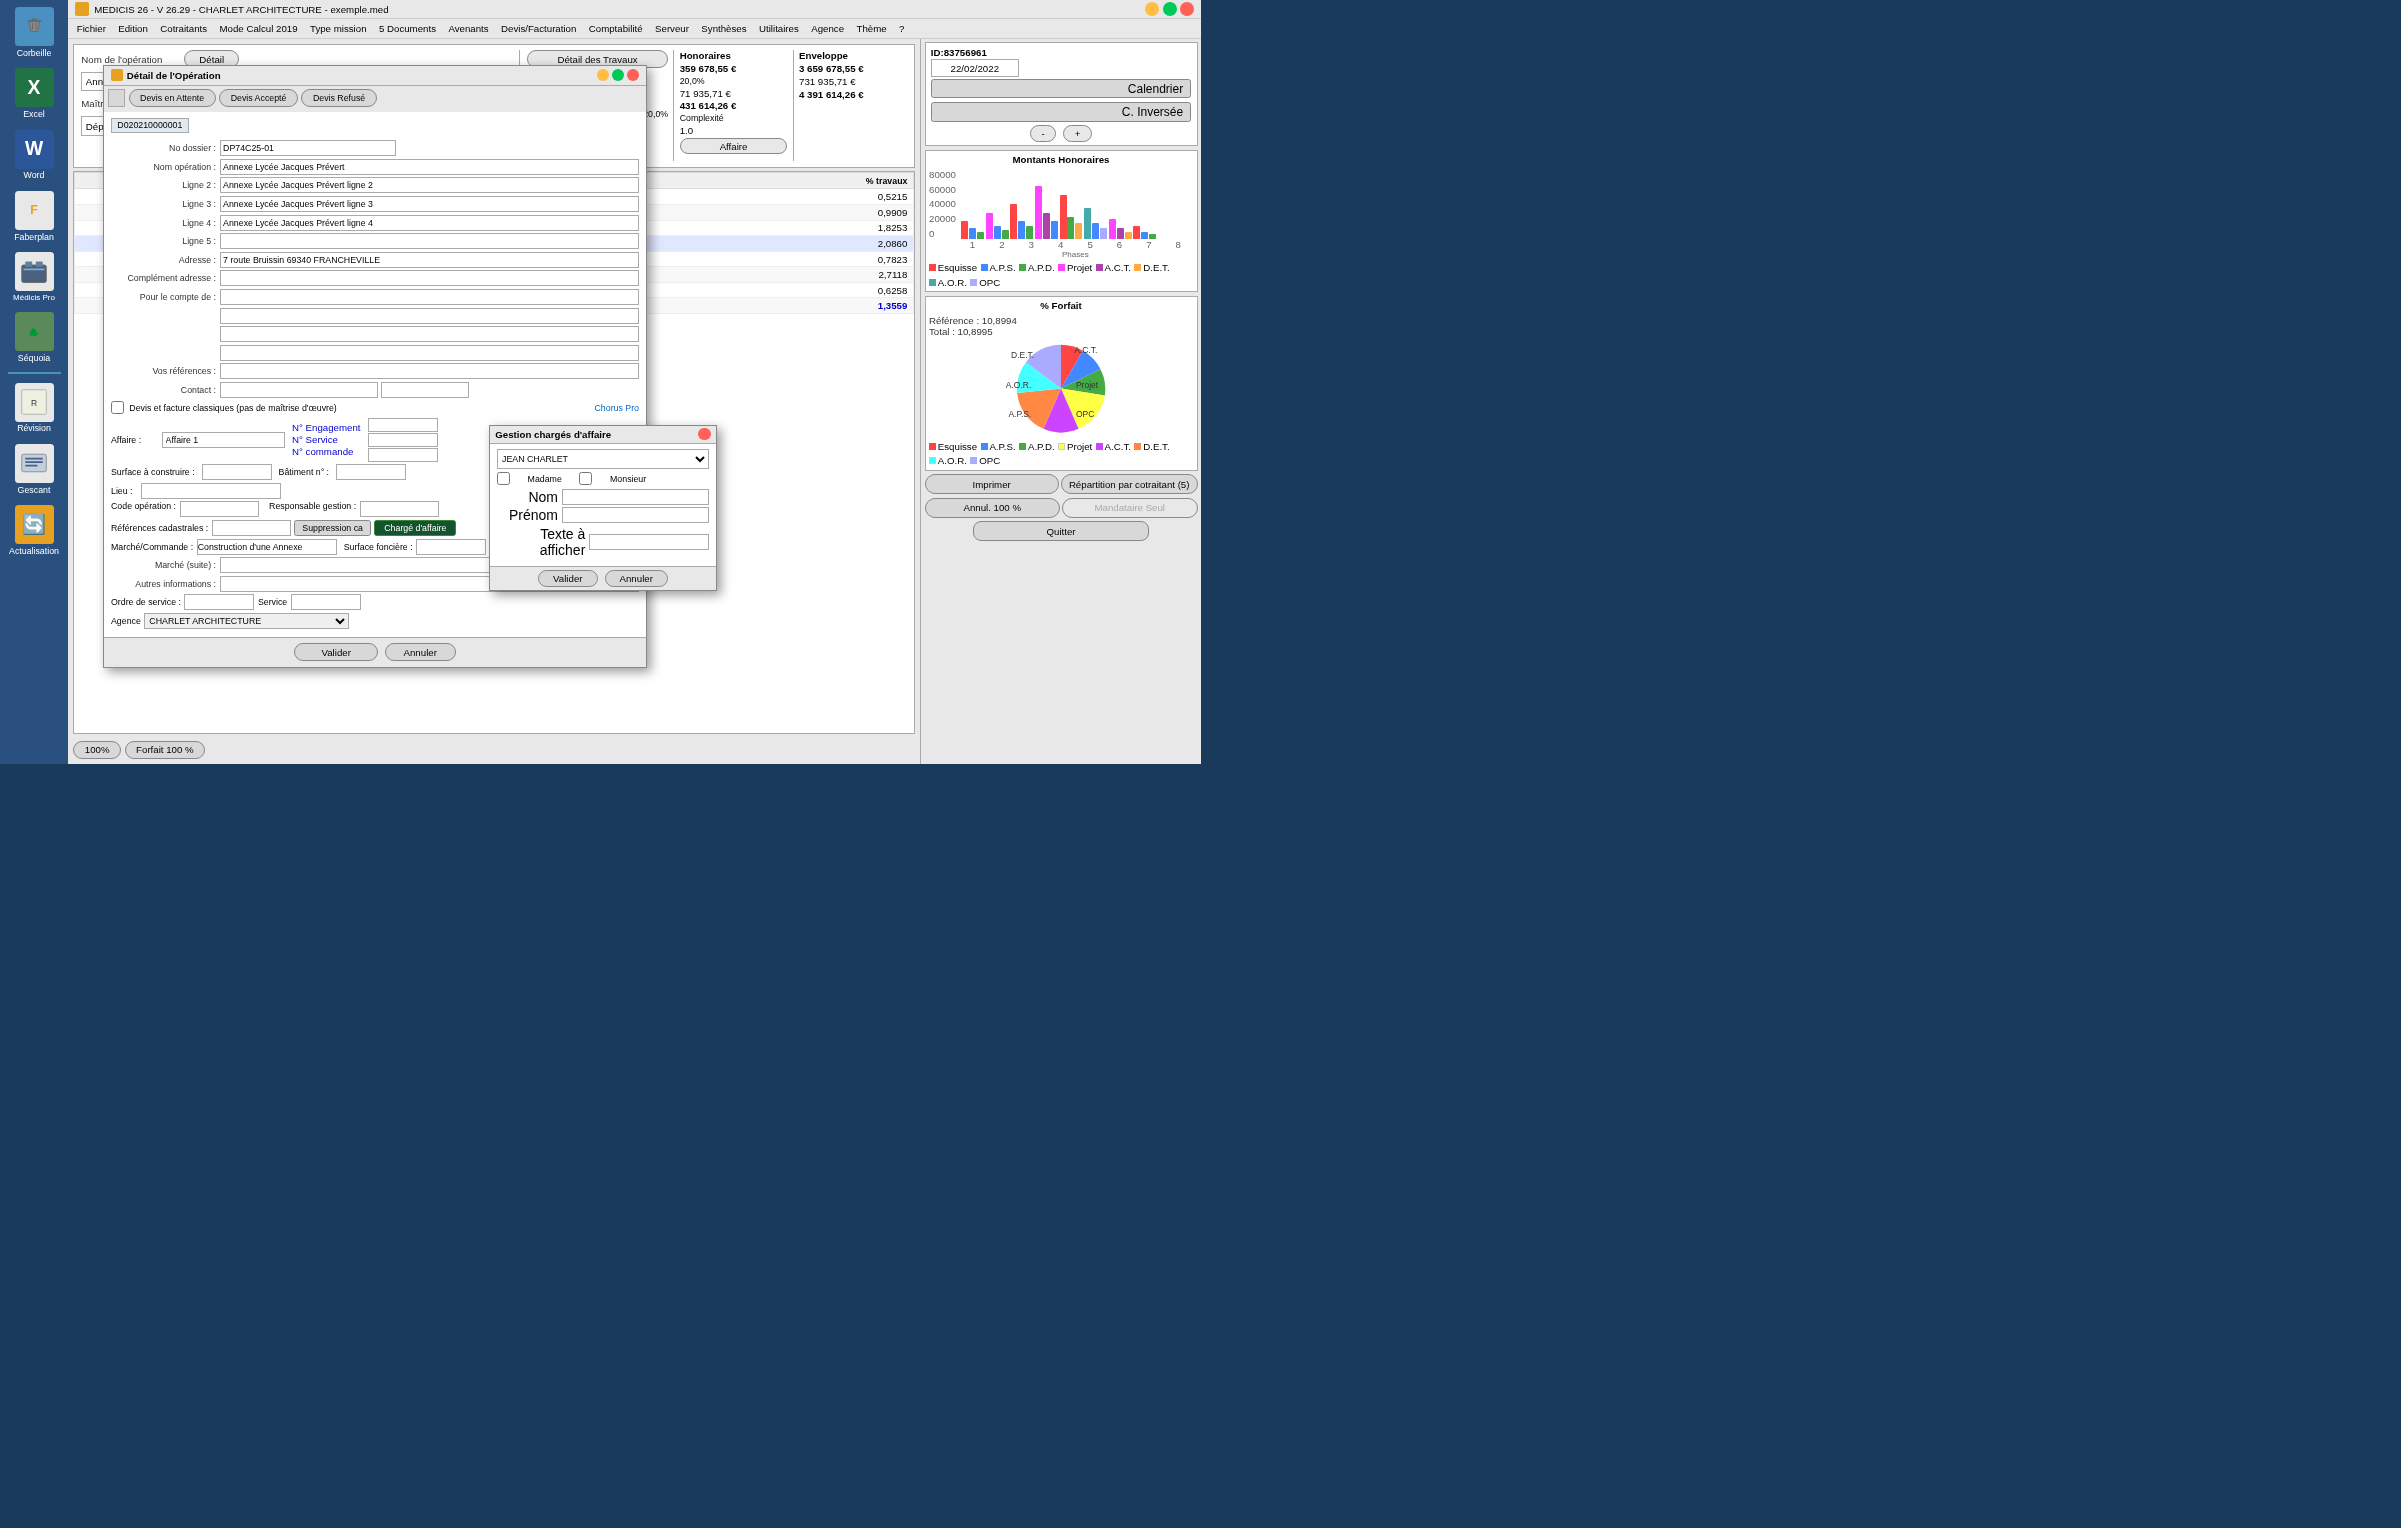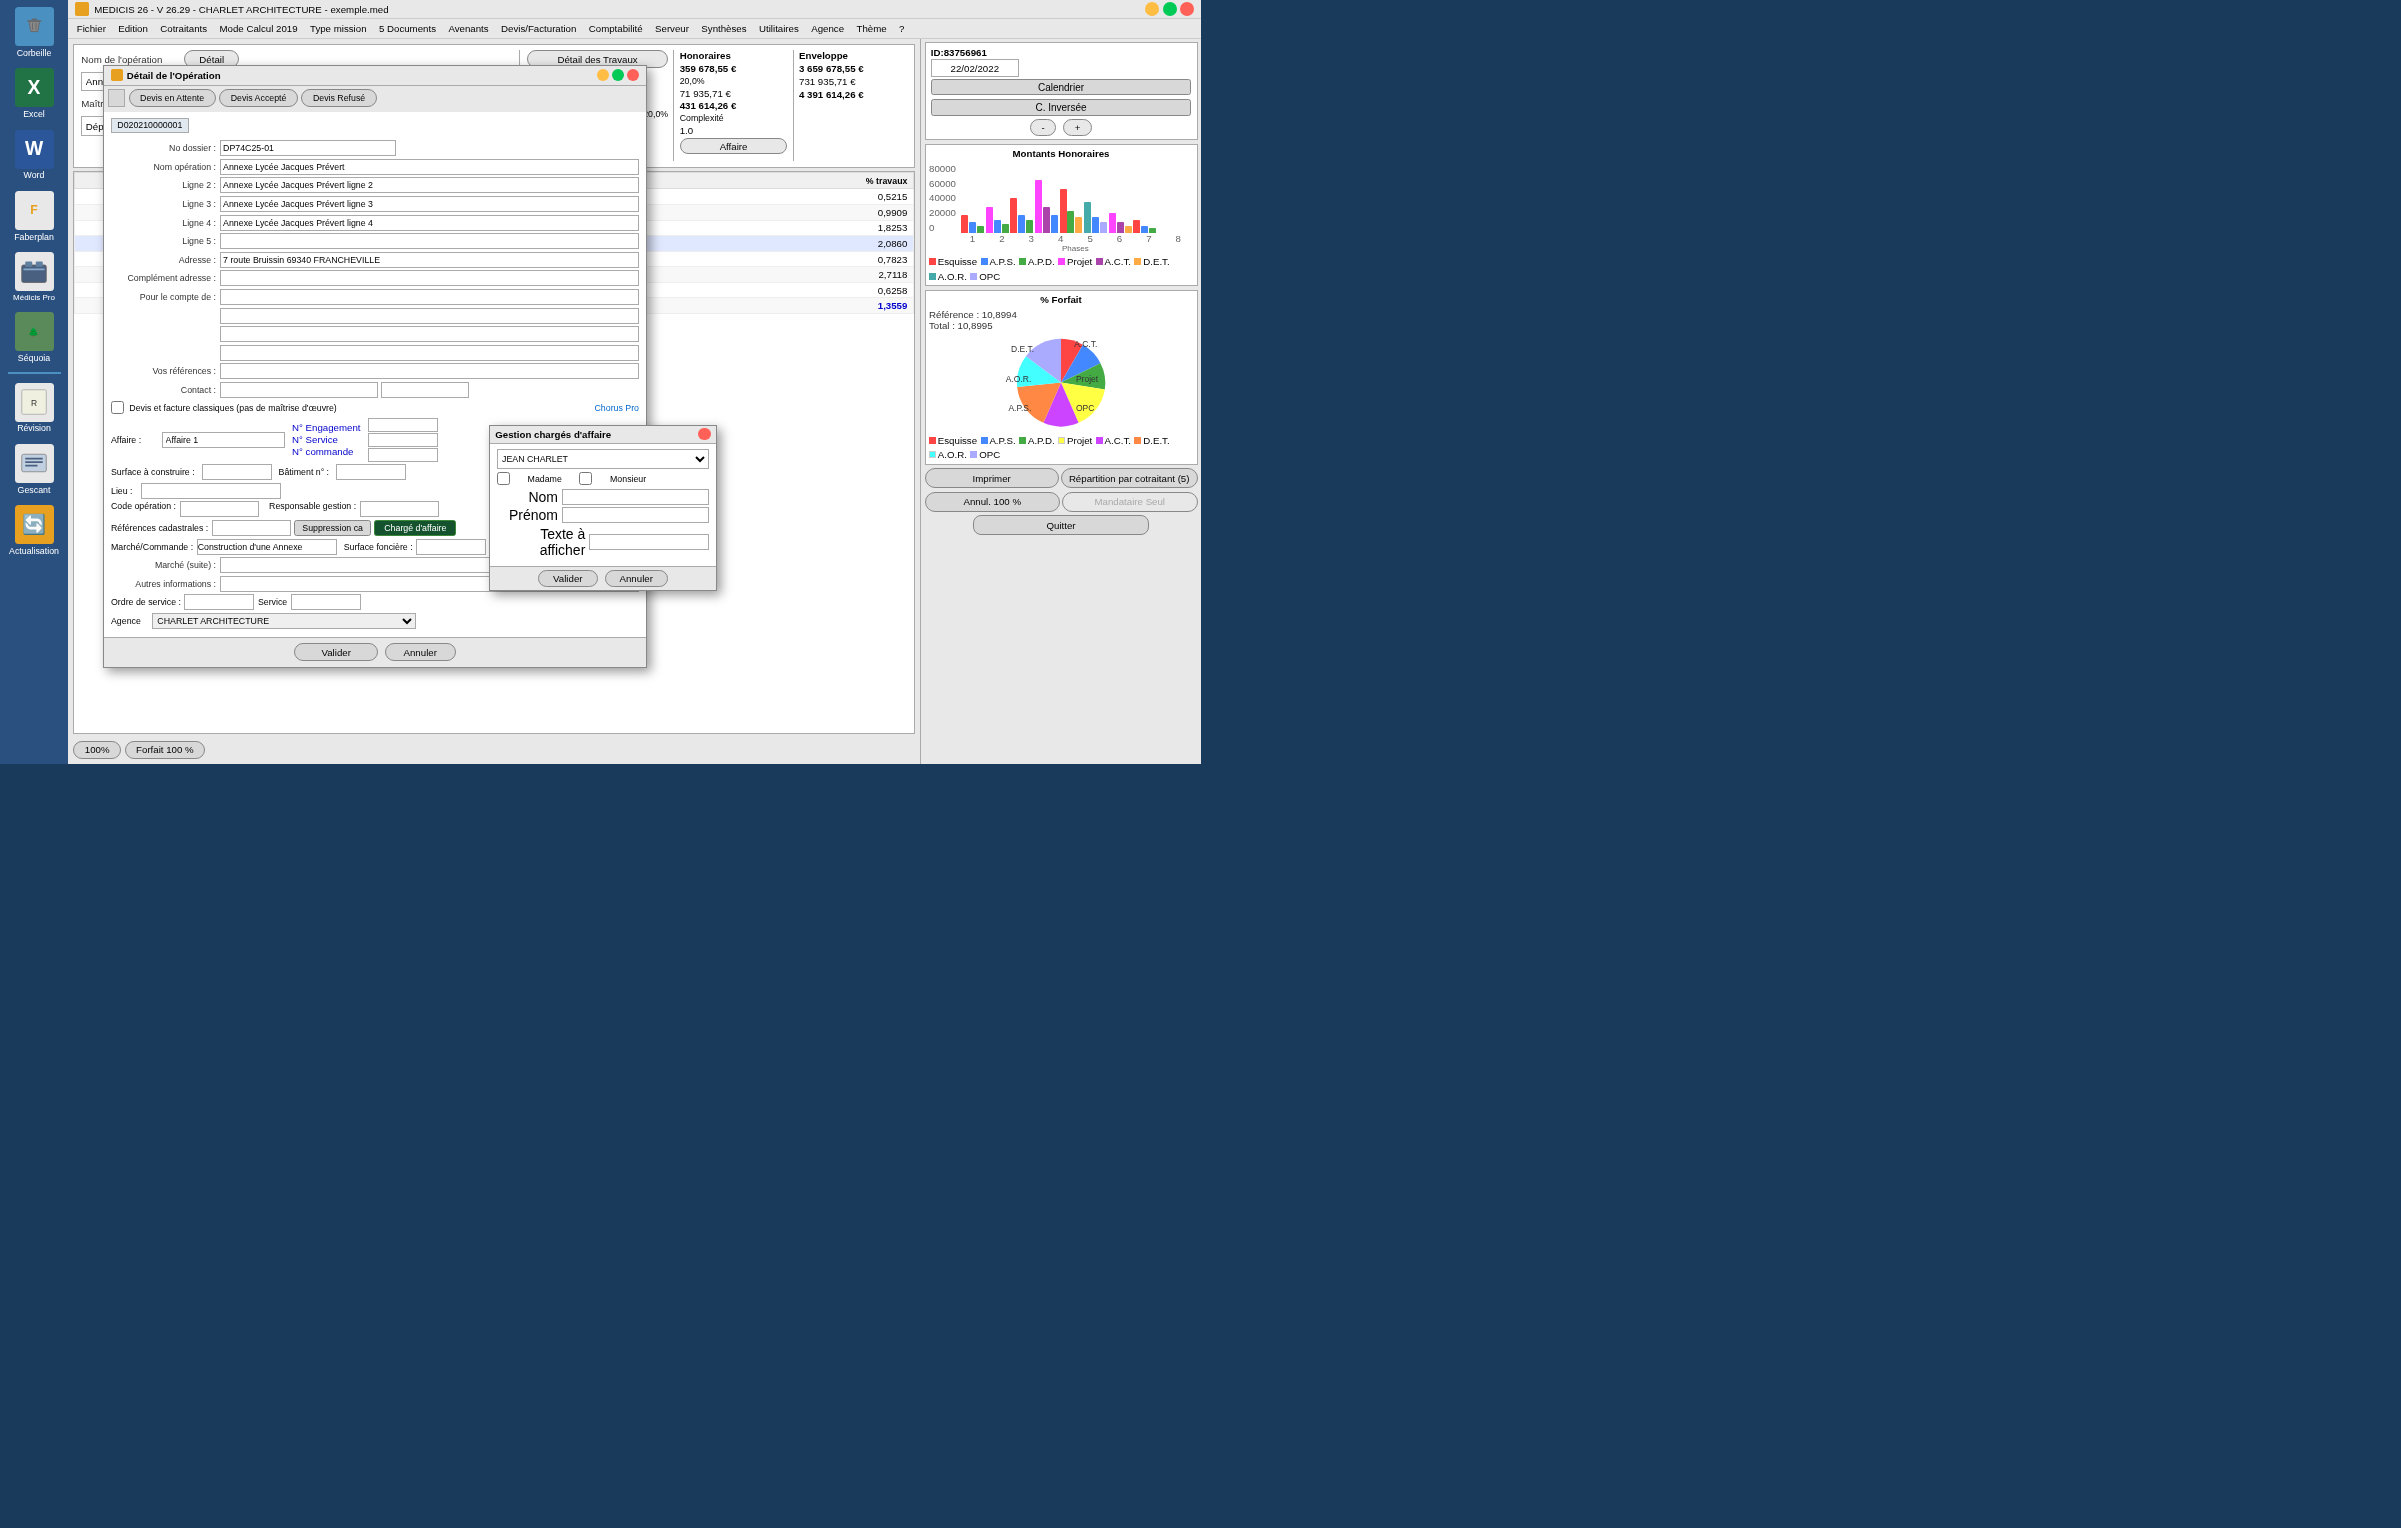--- a/index.html
+++ b/index.html
@@ -520,25 +520,24 @@
       border: 0.9px solid #888;
       background: #d8d8d8;
       border-radius: 10.5px;
       padding: 2.6px 10.5px;
       cursor: pointer;
       font-size: 9.7px;
     }
 
     
     .agence-select {
-      width: 264px;
+      width: 205px;
       height: 16px;
       border: 0.9px solid #aaa;
       font-size: 8.8px;
-      margin-left: 8px;
     }
 
     
     .num-input {
       text-align: right;
     }
     .travaux-row {
       display: flex;
       align-items: center;
       justify-content: space-between;
@@ -553,23 +552,23 @@
       font-size: 9.7px;
     }
 
     
     .cal-btn {
       border: 0.9px solid #888;
       background: #d8d8d8;
       border-radius: 2.6px;
       padding: 1.8px 7px;
       cursor: pointer;
-      font-size: 10px;
+      font-size: 12px;
       width: 100%;
-      text-align: center;
+      text-align: right;
       margin-bottom: 1.8px;
     }
 
     
     .data-table {
       width: 100%;
       border-collapse: collapse;
       font-size: 9.7px;
     }
     .data-table th {

